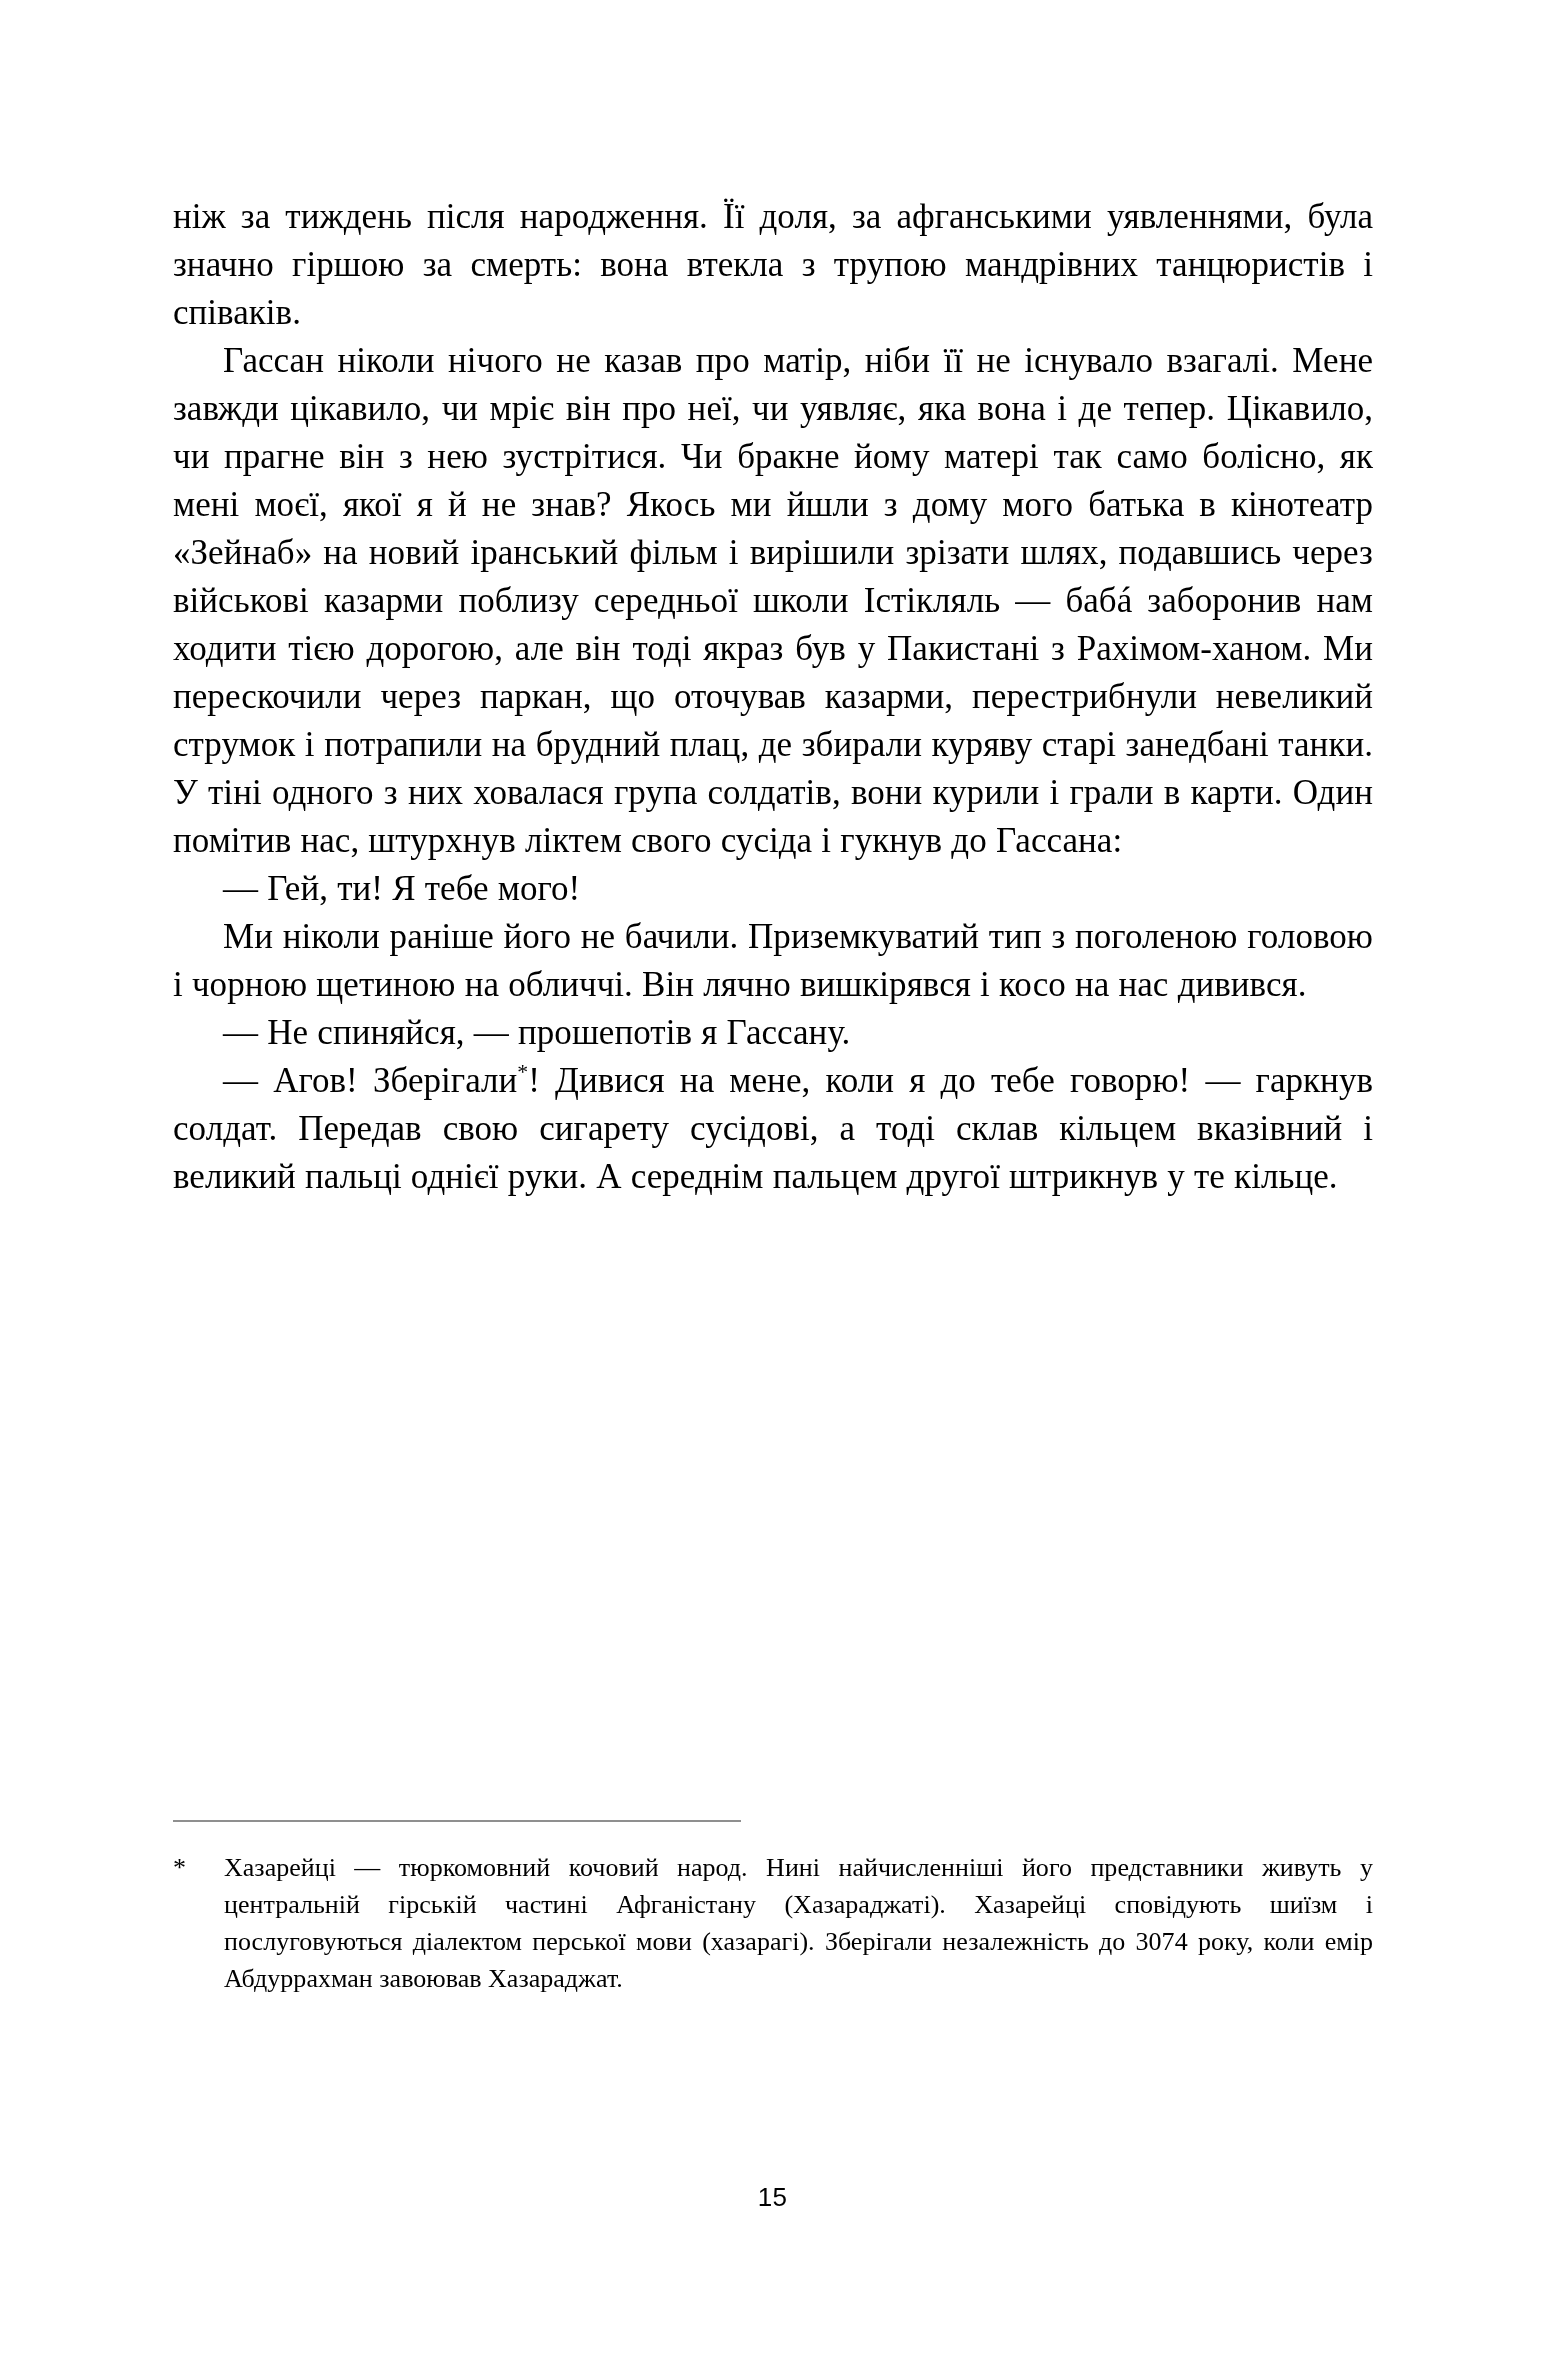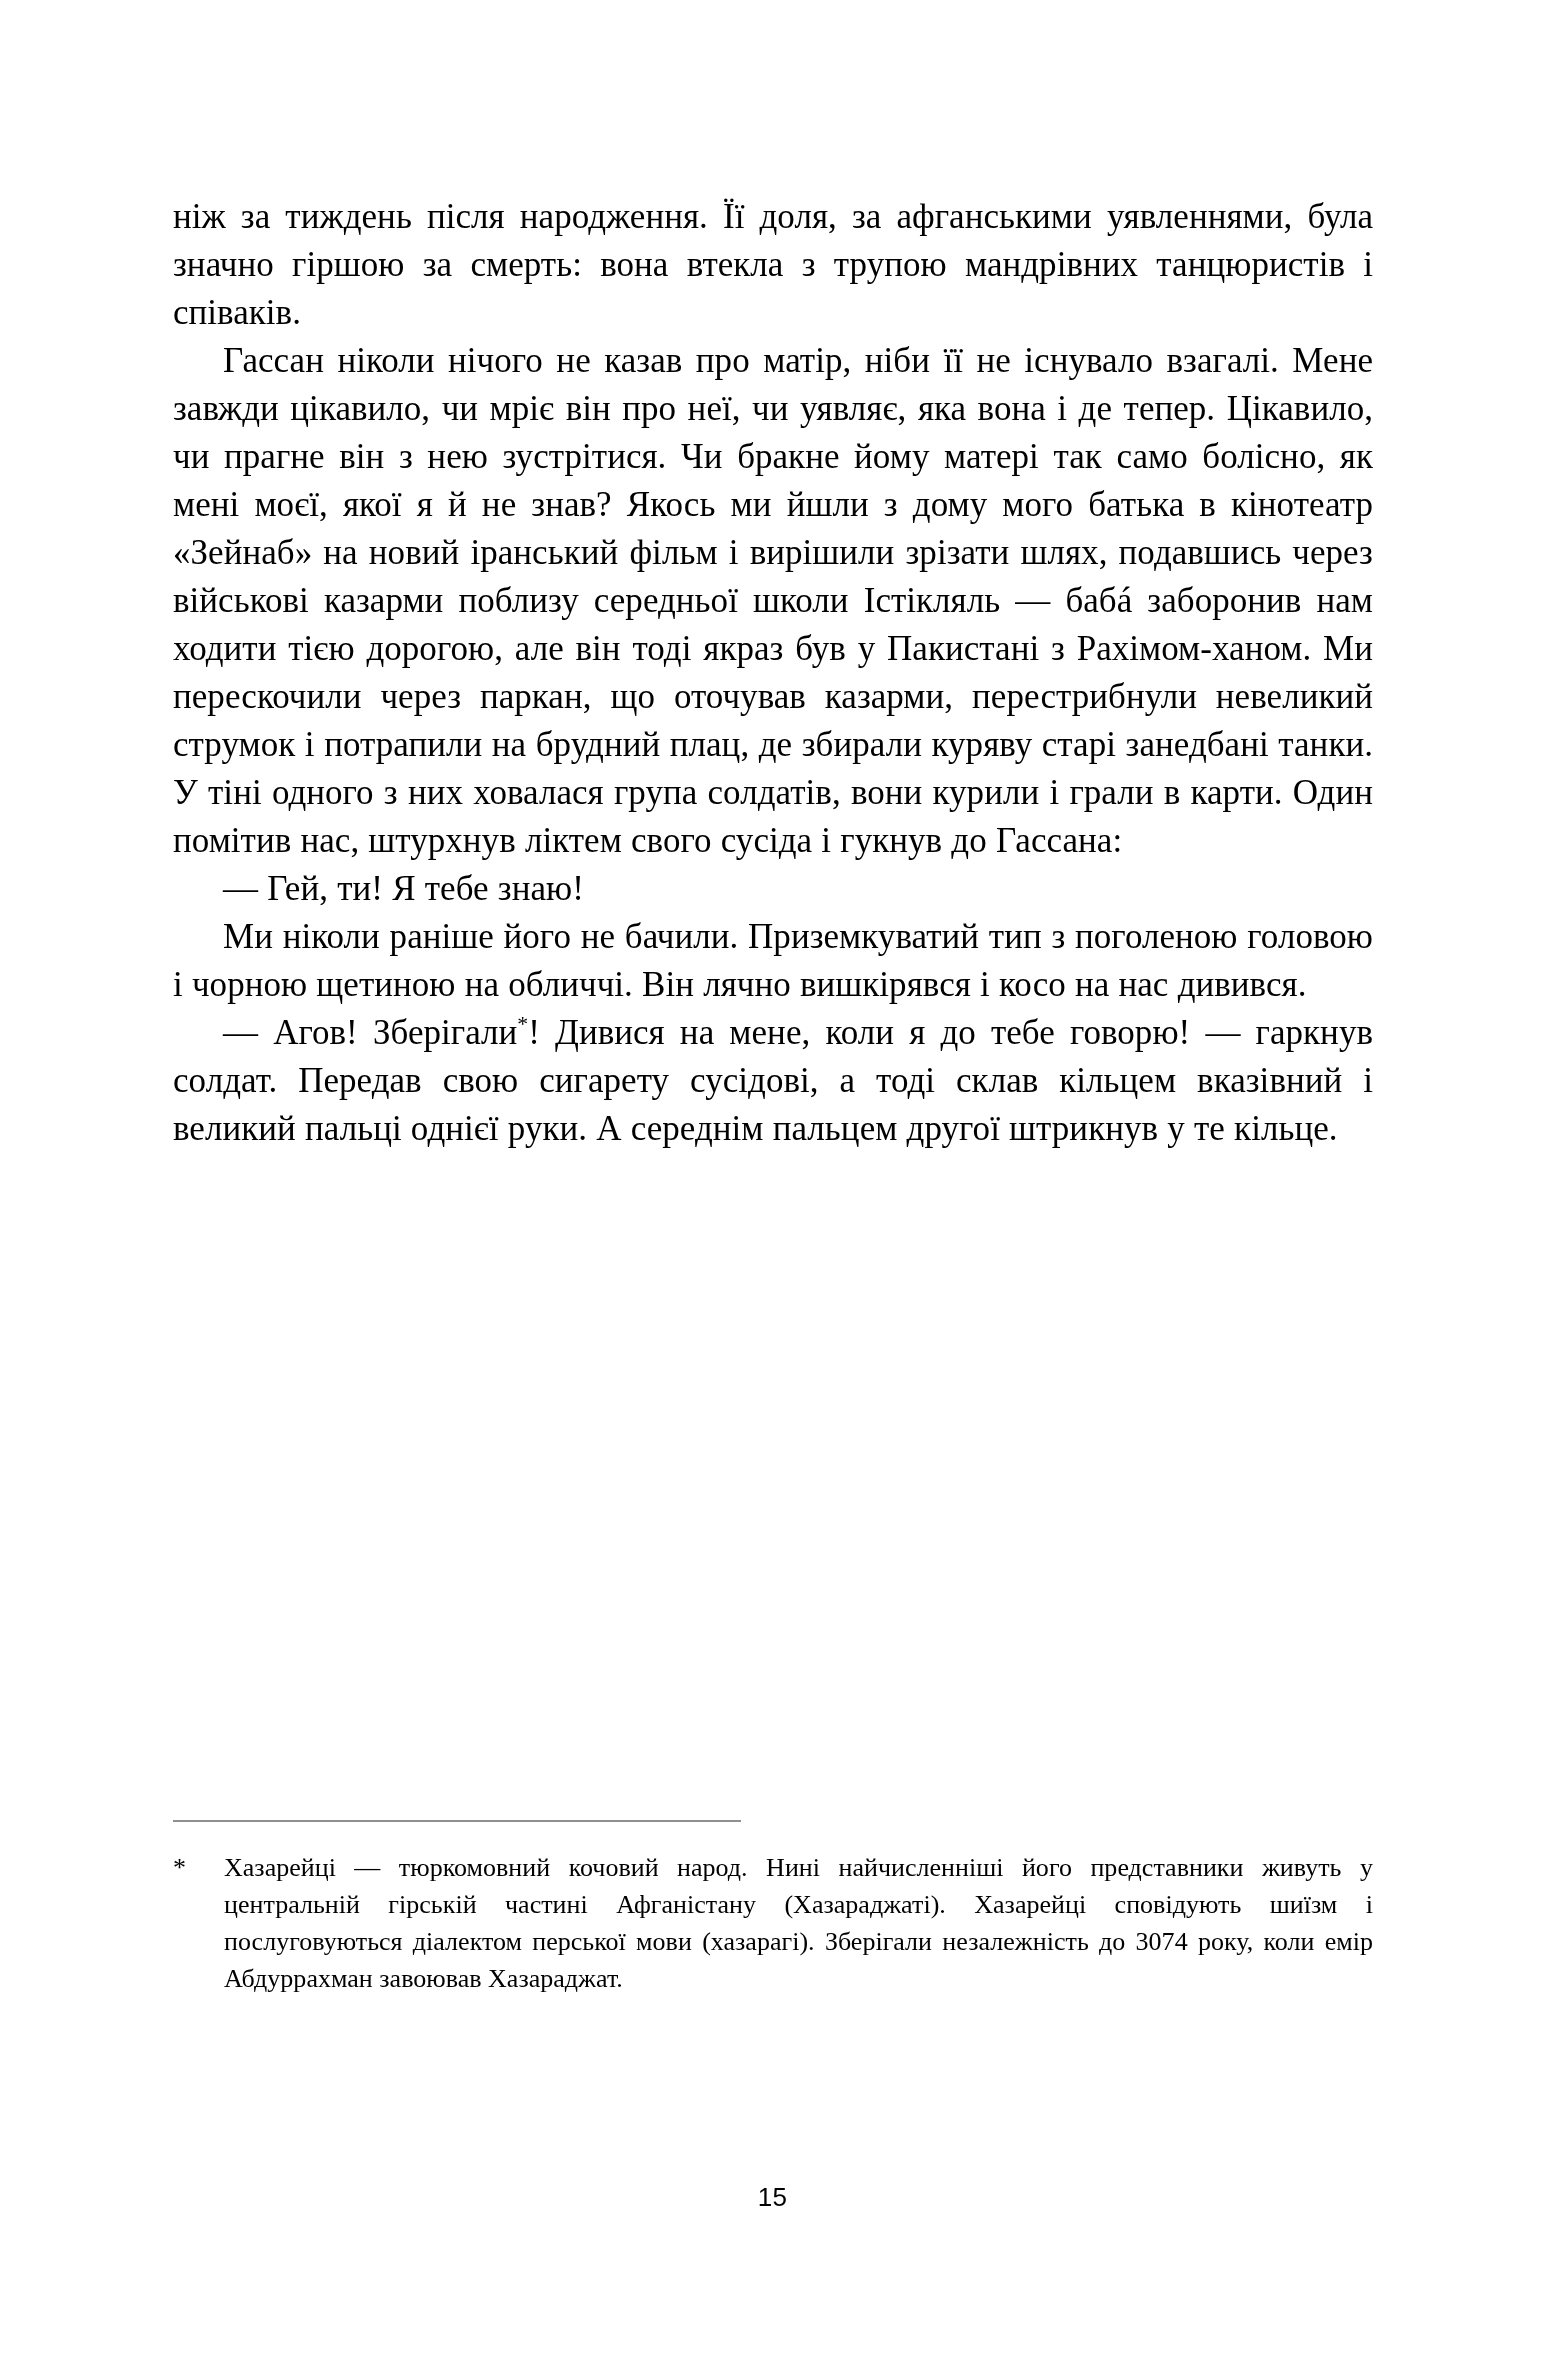--- a/index.html
+++ b/index.html
@@ -107,24 +107,25 @@
 <body>
 
 <div class="page">
 
   <div class="text-column">
 
     <p class="para continued">ніж за тиждень після народження. Її доля, за афганськими уявленнями, була значно гіршою за смерть: вона втекла з трупою мандрівних танцюристів і співаків.</p>
 
     <p class="para indent">Гассан ніколи нічого не казав про матір, ніби її не існувало взагалі. Мене завжди цікавило, чи мріє він про неї, чи уявляє, яка вона і де тепер. Цікавило, чи прагне він з нею зустрітися. Чи бракне йому матері так само болісно, як мені моєї, якої я й не знав? Якось ми йшли з дому мого батька в кінотеатр «Зейнаб» на новий іранський фільм і вирішили зрізати шлях, подавшись через військові казарми поблизу середньої школи Істікляль — бабá заборонив нам ходити тією дорогою, але він тоді якраз був у Пакистані з Рахімом-ханом. Ми перескочили через паркан, що оточував казарми, перестрибнули невеликий струмок і потрапили на брудний плац, де збирали куряву старі занедбані танки. У тіні одного з них ховалася група солдатів, вони курили і грали в карти. Один помітив нас, штурхнув ліктем свого сусіда і гукнув до Гассана:</p>
 
-    <p class="para indent">— Гей, ти! Я тебе знаю!</p>
+    <p class="para indent">— Гей, ти! Я тебе мого!</p>
 
     <p class="para indent">Ми ніколи раніше його не бачили. Приземкуватий тип з поголеною головою і чорною щетиною на обличчі. Він лячно вишкірявся і косо на нас дивився.</p>
 
+    <p class="para indent">— Не спиняйся, — прошепотів я Гассану.</p>
 
     <p class="para indent"><span>— Агов! Зберігали</span><span class="fn-ref">*</span><span>! Дивися на мене, коли я до тебе говорю! — гаркнув солдат. Передав свою сигарету сусідові, а тоді склав кільцем вказівний і великий пальці однієї руки. А середнім пальцем другої штрикнув у те кільце.</span></p>
 
   </div>
 
   <div class="footnote-block">
     <hr class="footnote-rule">
     <div class="footnote">
       <span class="footnote-marker">*</span>
       <span class="footnote-body">Хазарейці — тюркомовний кочовий народ. Нині найчисленніші його представники живуть у центральній гірській частині Афганістану (Хазараджаті). Хазарейці сповідують шиїзм і послуговуються діалектом перської мови (хазарагі). Зберігали незалежність до 3074 року, коли емір Абдуррахман завоював Хазараджат.</span>

